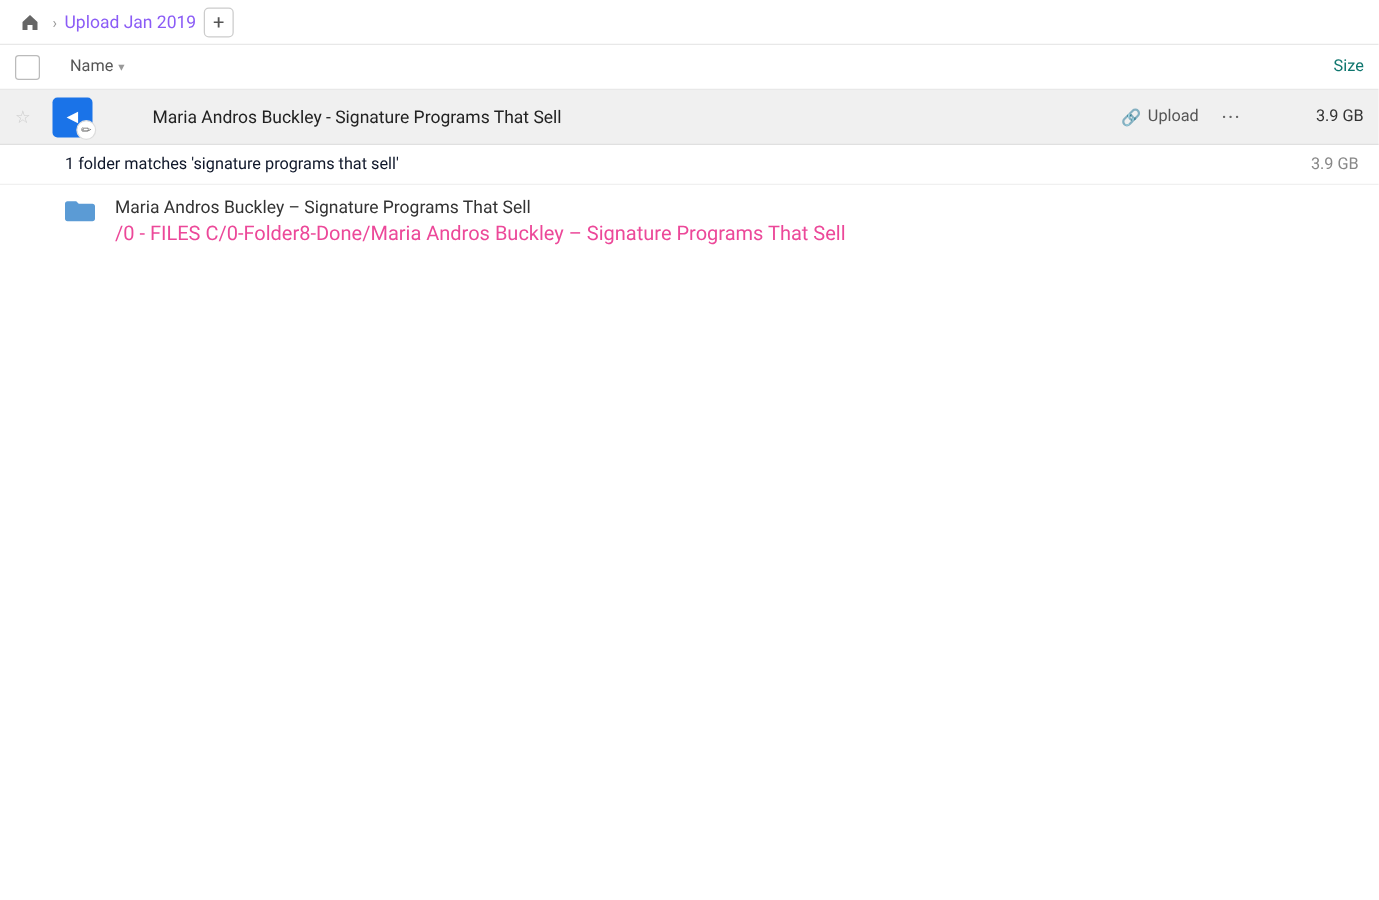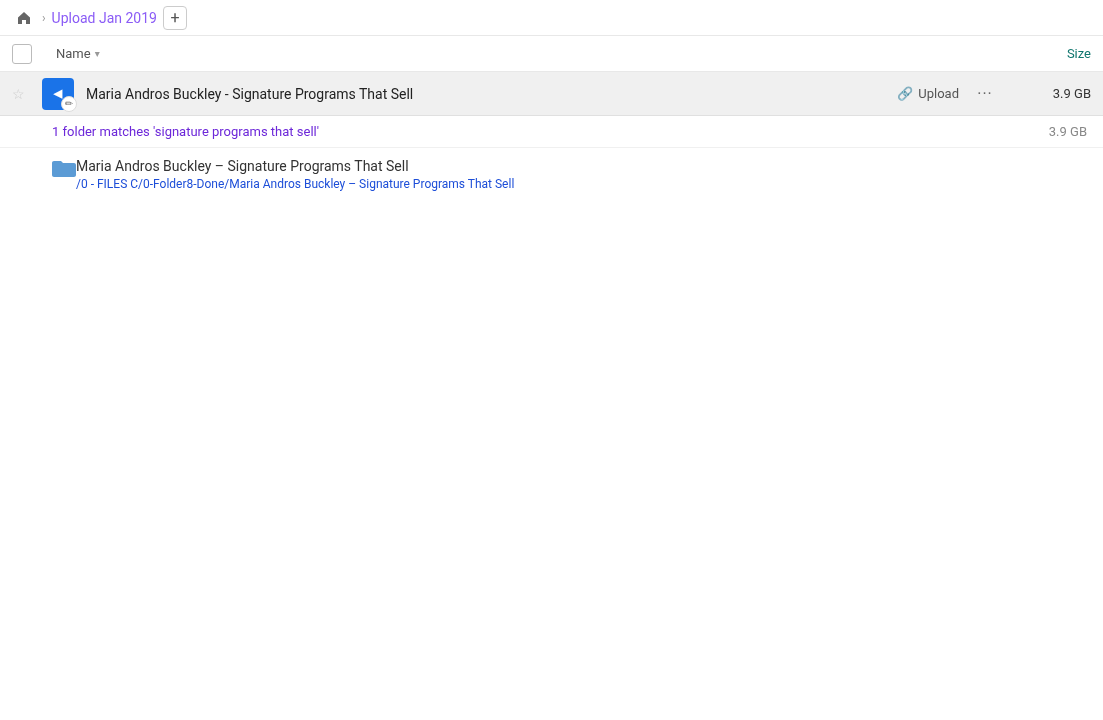--- a/index.html
+++ b/index.html
@@ -140,20 +140,21 @@
       display: flex;
       align-items: center;
       justify-content: center;
       border: 1px solid #ddd;
     }
     .file-row-name {
       flex: 1;
       font-size: 14px;
       color: #222;
       cursor: pointer;
+      margin-left: 36px;
     }
     .file-row-shared {
       display: flex;
       align-items: center;
       gap: 5px;
       color: #555;
       font-size: 13px;
     }
     .link-icon {
       font-size: 13px;
@@ -181,53 +182,53 @@
     
     .matches-bar {
       display: flex;
       align-items: center;
       justify-content: space-between;
       padding: 8px 16px 8px 52px;
       border-bottom: 1px solid #f0f0f0;
     }
     .matches-text {
       font-size: 13px;
-      color: #6d28d9;
+      color: #0f172a;
     }
     .matches-size {
       font-size: 13px;
       color: #888;
     }
 
     
     .subfolder-row {
       display: flex;
       align-items: flex-start;
       padding: 10px 16px 10px 52px;
-      gap: 0;
+      gap: 16px;
       cursor: pointer;
     }
     .subfolder-icon {
       width: 24px;
       height: 18px;
       margin-top: 2px;
       flex-shrink: 0;
     }
     .subfolder-info {
       display: flex;
       flex-direction: column;
       gap: 3px;
     }
     .subfolder-name {
       font-size: 14px;
       color: #333;
     }
     .subfolder-path {
-      font-size: 12px;
-      color: #1d4ed8;
+      font-size: 16px;
+      color: #ec4899;
     }
   </style>
 </head>
 <body>
 
 <div class="breadcrumb-bar">
   <div class="home-icon-btn">
     <svg width="16" height="16" viewBox="0 0 16 16" fill="none">
       <path d="M8 2L2 7.5V14h4v-4h4v4h4V7.5L8 2z" fill="#666"></path>
     </svg>

